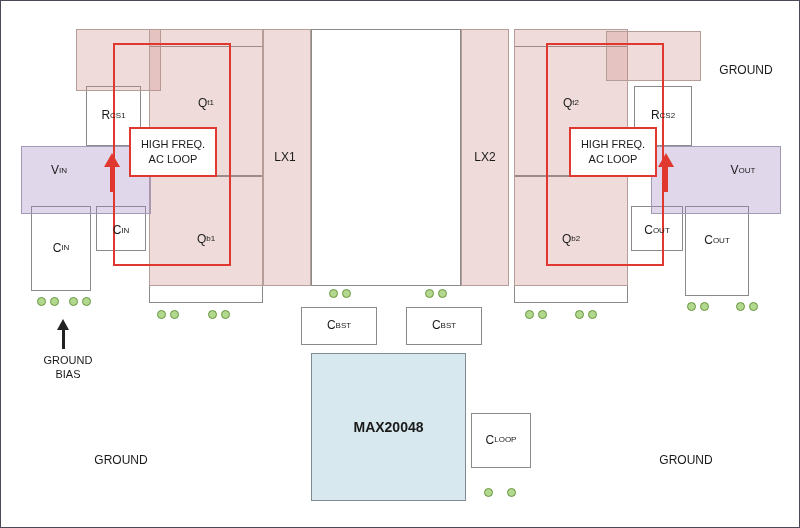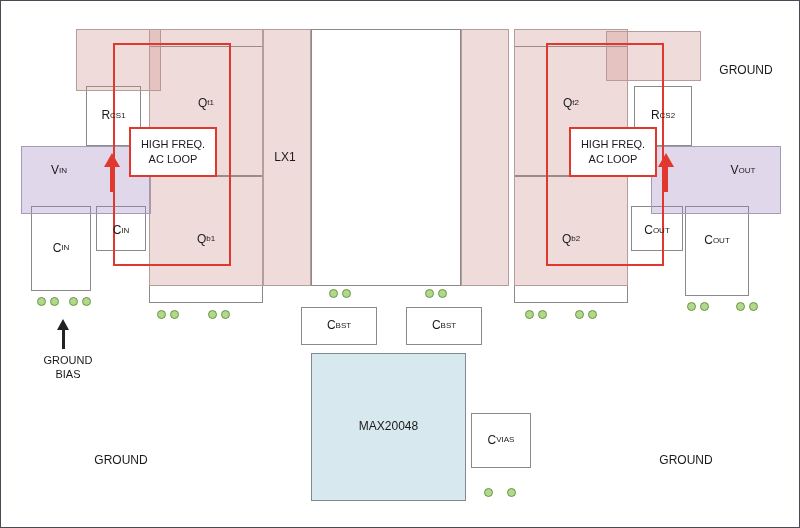--- a/index.html
+++ b/index.html
@@ -21,21 +21,21 @@
   .hf {
     position: absolute; background: #ffffff; border: 2px solid #e0382e;
     display: flex; flex-direction: column; align-items: center; justify-content: center;
     font-size: 11px; line-height: 1.35; text-align: center; z-index: 4;
   }
   .lbl {
     position: absolute; display: flex; align-items: center; justify-content: center;
     font-size: 12px; z-index: 5; pointer-events: none; text-align: center; line-height: 1.3;
   }
   .lbl sub { font-size: 8px; }
-  .lbl.bold { font-weight: normal; font-size: 12px; }
+  .lbl.bold { font-weight: bold; font-size: 14px; }
   .via {
     position: absolute; width: 9px; height: 9px; border-radius: 50%;
     background: #b2d88e; border: 1px solid #67953f; z-index: 5;
   }
   .arrow-stem { position: absolute; background: #e0382e; z-index: 4; }
   .arrow-head { position: absolute; width: 0; height: 0; z-index: 4; }
   .arrow-head.red { border-left: 8px solid transparent; border-right: 8px solid transparent; border-bottom: 14px solid #e0382e; }
   .arrow-head.black { border-left: 6px solid transparent; border-right: 6px solid transparent; border-bottom: 11px solid #222222; }
   .black-stem { position: absolute; background: #222222; z-index: 5; }
 </style>
@@ -104,20 +104,21 @@
   </div>
   <div class="lbl" style="left:30px;top:205px;width:60px;height:85px">
     <span>C</span>
       <sub>IN</sub>
   </div>
   <div class="lbl" style="left:95px;top:215px;width:50px;height:30px">
     <span>C</span>
       <sub>IN</sub>
   </div>
   <div class="lbl" style="left:262px;top:28px;width:44px;height:257px">LX1</div>
+  <div class="lbl" style="left:460px;top:28px;width:48px;height:257px">LX2</div>
   <div class="lbl" style="left:513px;top:45px;width:114px;height:115px">
     <span>Q</span>
       <sub>t2</sub>
   </div>
   <div class="lbl" style="left:513px;top:175px;width:114px;height:127px">
     <span>Q</span>
       <sub>b2</sub>
   </div>
   <div class="lbl" style="left:633px;top:85px;width:58px;height:60px">
     <span>R</span>
@@ -139,21 +140,21 @@
     <span>C</span>
       <sub>BST</sub>
   </div>
   <div class="lbl" style="left:405px;top:306px;width:76px;height:38px">
     <span>C</span>
       <sub>BST</sub>
   </div>
   <div class="lbl bold" style="left:310px;top:352px;width:155px;height:148px">MAX20048</div>
   <div class="lbl" style="left:470px;top:412px;width:60px;height:55px">
     <span>C</span>
-      <sub>VIAS</sub>
+      <sub>LOOP</sub>
   </div>
 
   <div class="lbl" style="left:700px;top:62px;width:90px;height:16px">GROUND</div>
   <div class="lbl" style="left:80px;top:452px;width:80px;height:16px">GROUND</div>
   <div class="lbl" style="left:645px;top:452px;width:80px;height:16px">GROUND</div>
 
   <div class="arrow-head black" style="left:56px;top:318px"></div>
   <div class="black-stem" style="left:61px;top:328px;width:3px;height:20px"></div>
   <div class="lbl" style="left:35px;top:350px;width:64px;height:32px;flex-direction:column;font-size:11px">
     <span>GROUND</span>

